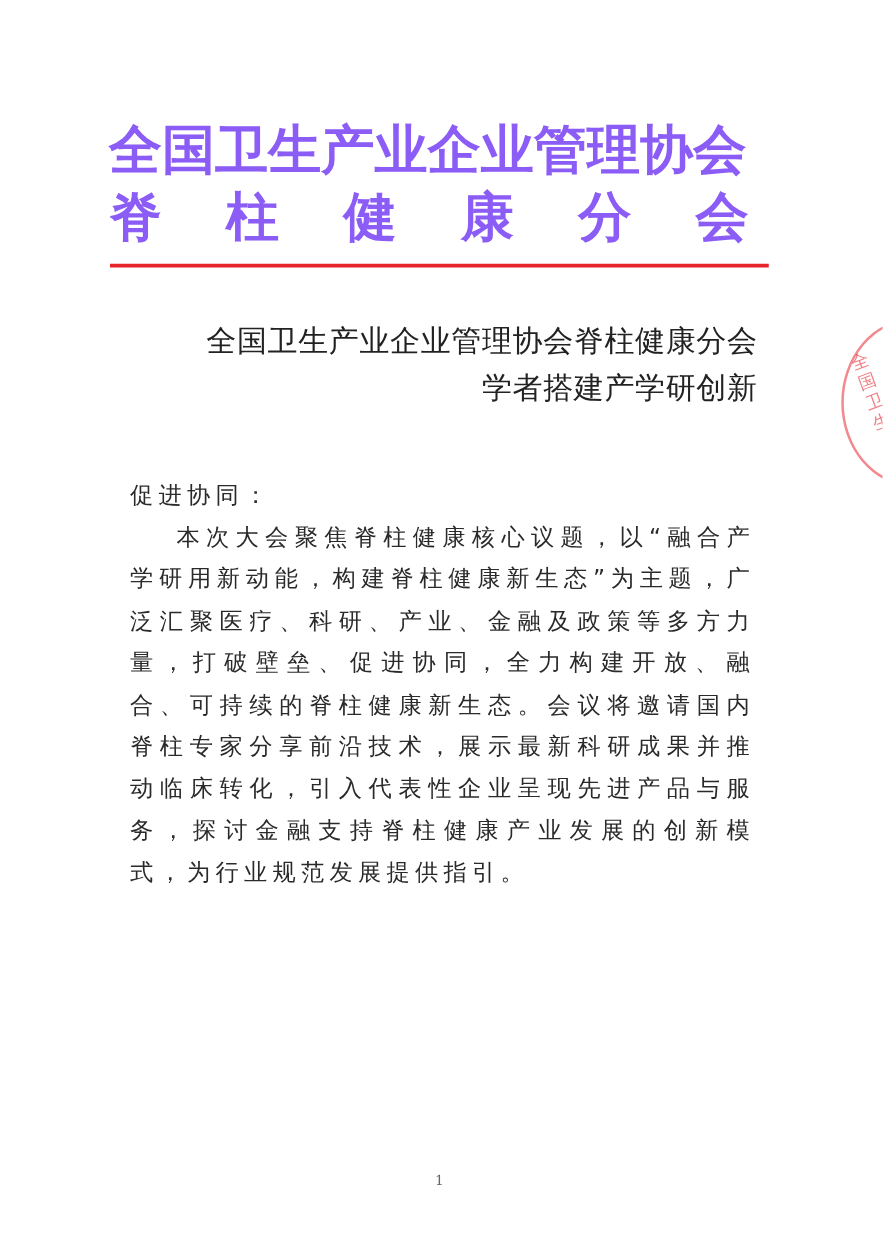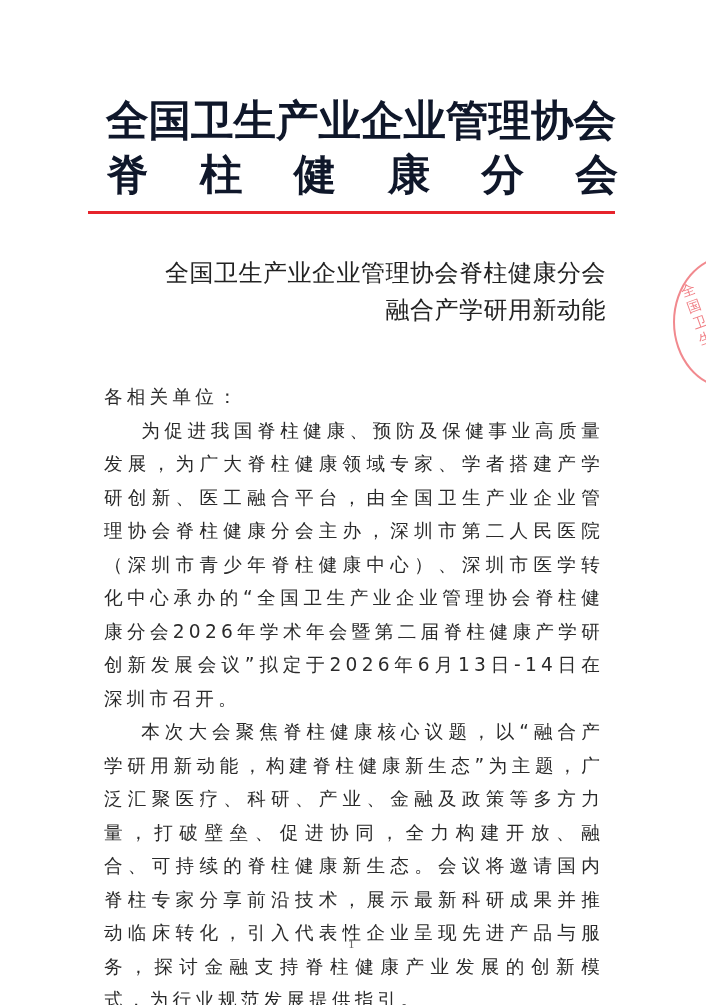--- a/index.html
+++ b/index.html
@@ -1,18 +1,18 @@
 <!DOCTYPE html>
 <html><head>
   <meta charset="utf-8">
   <style>
     html, body { margin: 0; padding: 0; background: #ffffff; }
     body { width: 706px; height: 1005px; position: relative; overflow: hidden;
            font-family: "DejaVu Serif", "Liberation Serif", serif; color: #1a1a1a; }
-    .masthead { position: absolute; left: 106px; width: 512px; color: #0f172a;
+    .masthead { position: absolute; left: 87px; width: 512px; color: #8b5cf6;
                 font-family: Liberation Sans, sans-serif; font-weight: bold; }
     .mh-line1 { top: 96px; font-size: 42.5px; letter-spacing: 0px; line-height: 50px;
                 white-space: nowrap; display: flex; justify-content: space-between; }
     .mh-line2 { top: 150px; font-size: 42.5px; line-height: 50px;
                 display: flex; justify-content: space-between; }
     .mh-char { display: inline-block; }
     .red-rule { position: absolute; left: 88px; top: 211px; width: 527px; height: 3px; background: #e6232b; }
     .title { position: absolute; left: 100px; width: 506px; top: 255px; text-align: right;
              font-size: 24px; line-height: 37px; color: #222; letter-spacing: 0.5px; }
     .title div { white-space: nowrap; }
@@ -40,25 +40,24 @@
   <span class="mh-char">健</span>
   <span class="mh-char">康</span>
   <span class="mh-char">分</span>
   <span class="mh-char">会</span>
 </div>
 
 <div class="red-rule"></div>
 
 <div class="title">
   <div>全国卫生产业企业管理协会脊柱健康分会</div>
-  <div>融合产学研用新动能</div>
+  <div>学者搭建产学研创新</div>
 </div>
 
 <div class="seal"></div>
 <div class="seal-text">全国卫生</div>
 
 <div class="body-text">
-  <p class="salutation">各相关单位：</p>
-  <p class="indent">为促进我国脊柱健康、预防及保健事业高质量发展，为广大脊柱健康领域专家、学者搭建产学研创新、医工融合平台，由全国卫生产业企业管理协会脊柱健康分会主办，深圳市第二人民医院（深圳市青少年脊柱健康中心）、深圳市医学转化中心承办的“全国卫生产业企业管理协会脊柱健康分会2026年学术年会暨第二届脊柱健康产学研创新发展会议”拟定于2026年6月13日-14日在深圳市召开。</p>
+  <p class="salutation">促进协同：</p>
   <p class="indent">本次大会聚焦脊柱健康核心议题，以“融合产学研用新动能，构建脊柱健康新生态”为主题，广泛汇聚医疗、科研、产业、金融及政策等多方力量，打破壁垒、促进协同，全力构建开放、融合、可持续的脊柱健康新生态。会议将邀请国内脊柱专家分享前沿技术，展示最新科研成果并推动临床转化，引入代表性企业呈现先进产品与服务，探讨金融支持脊柱健康产业发展的创新模式，为行业规范发展提供指引。</p>
 </div>
 
 <div class="page-number">1</div>
 
 </body></html>

